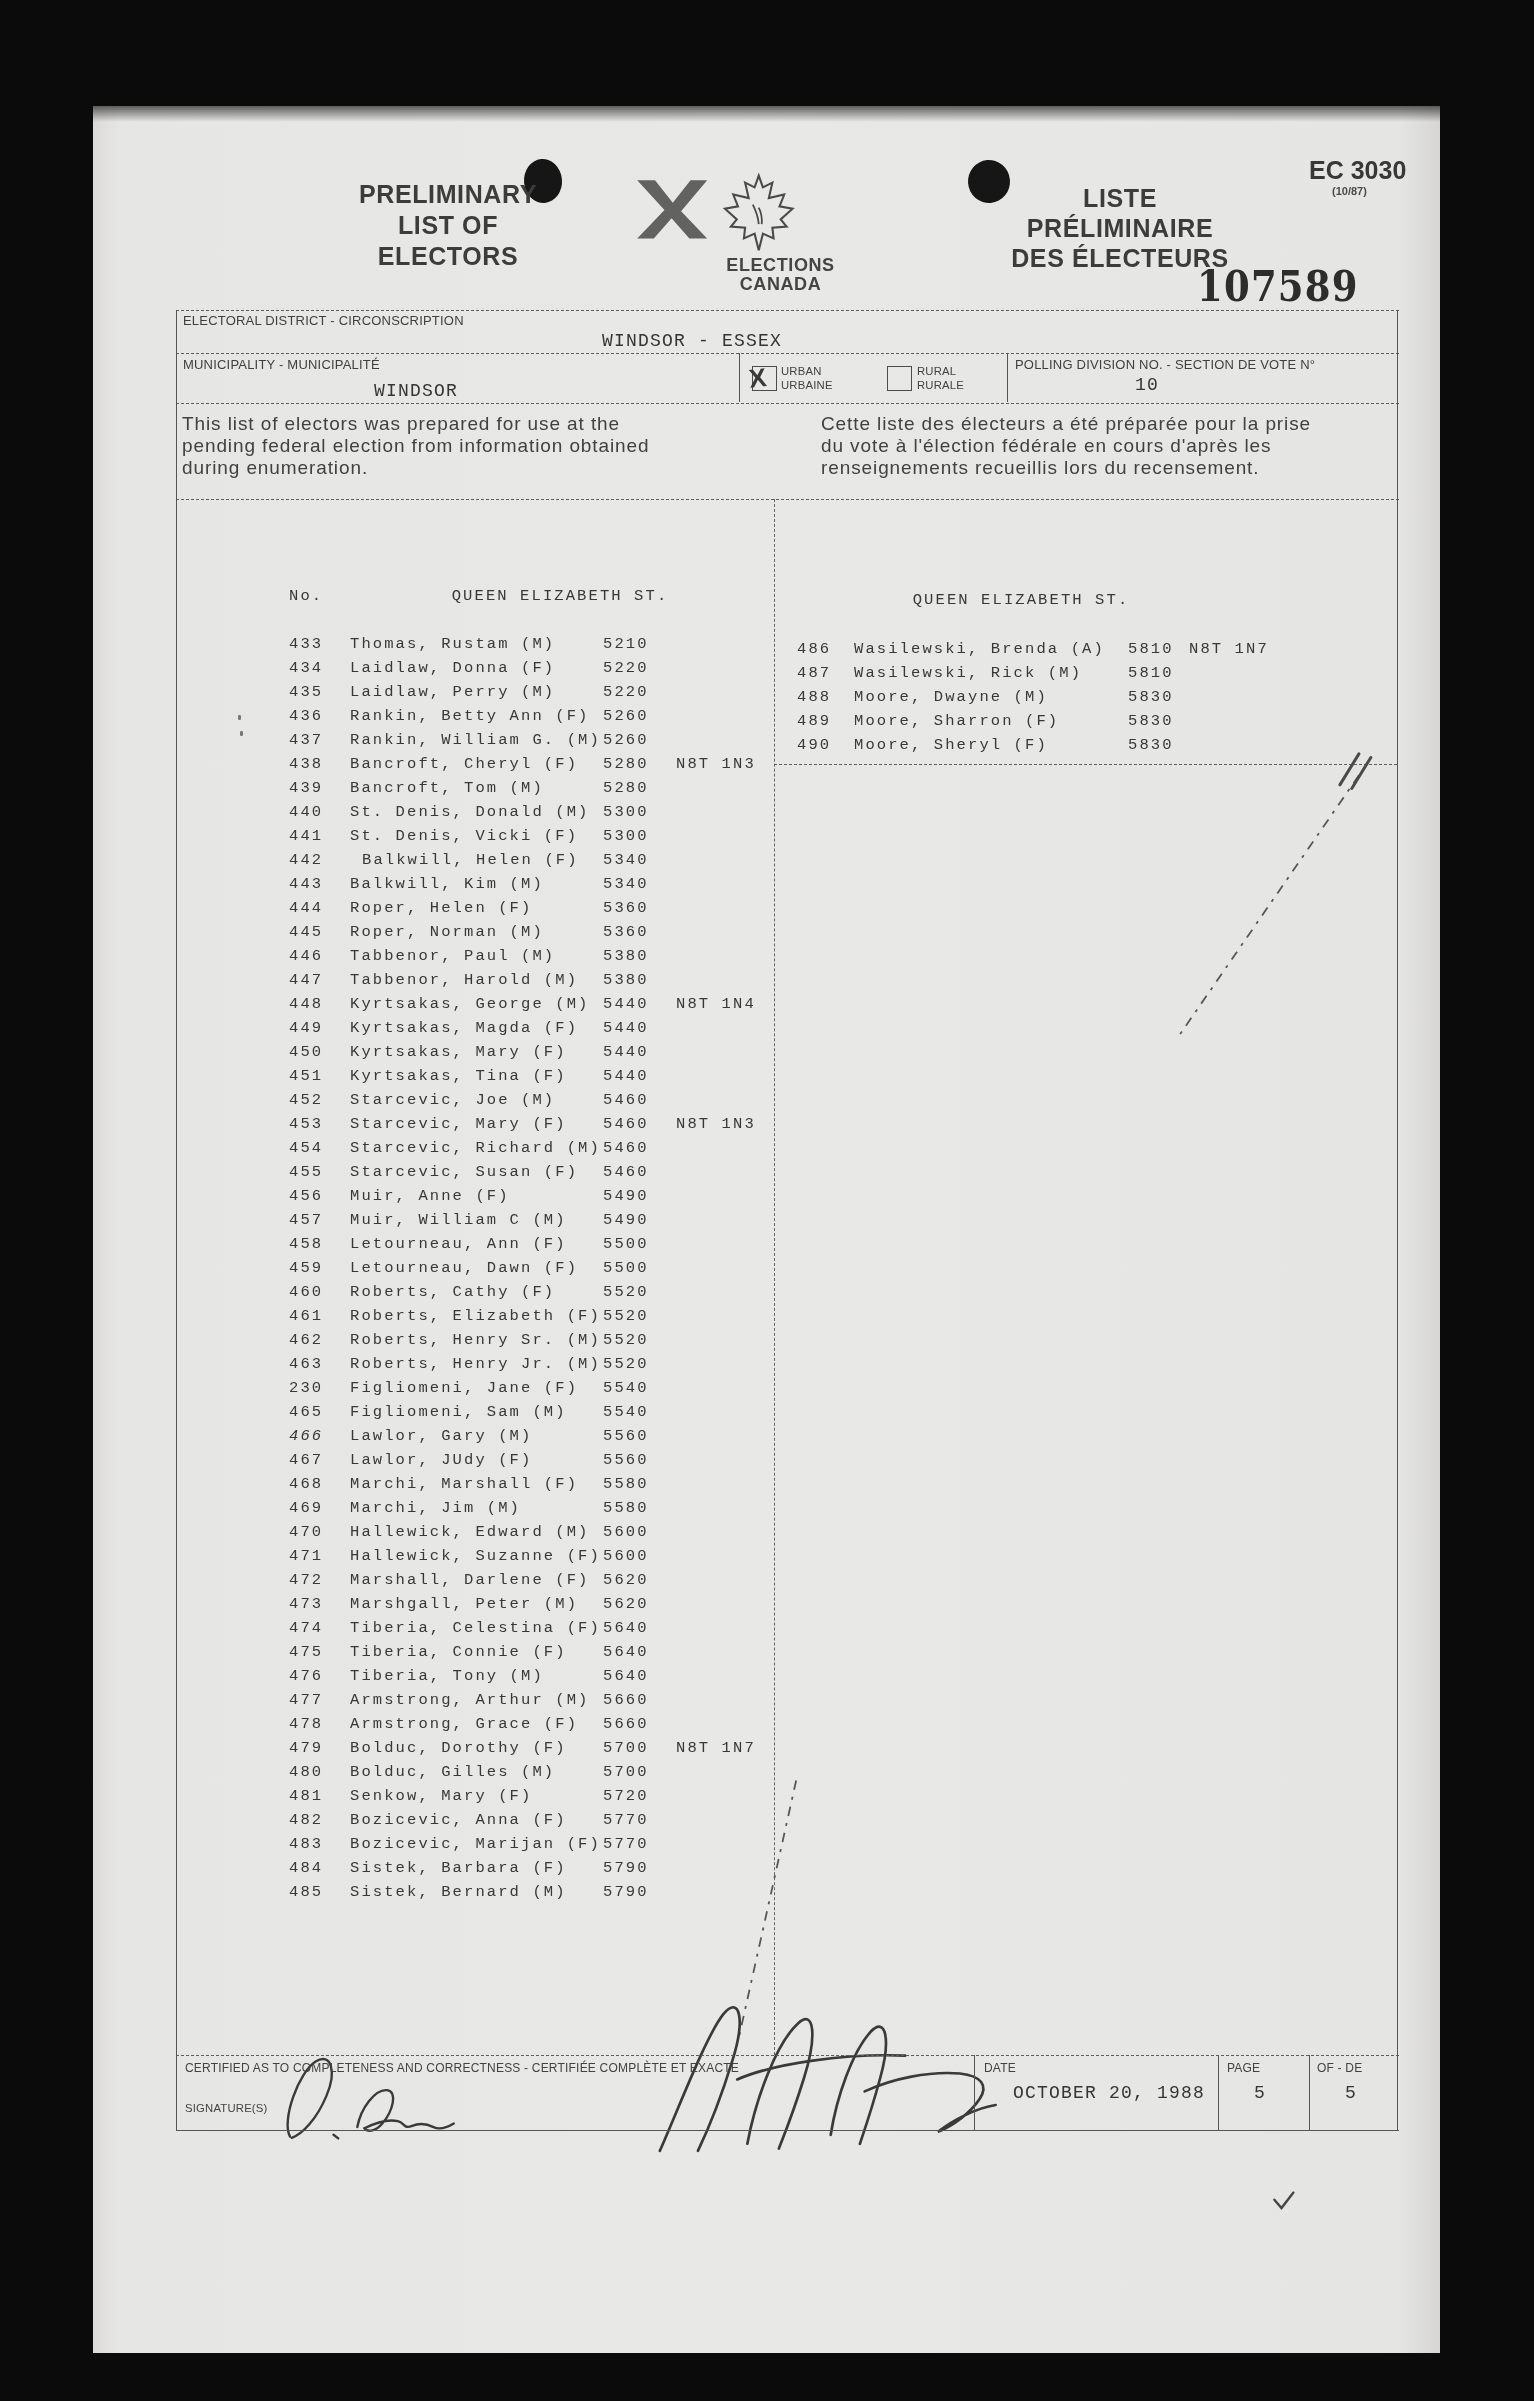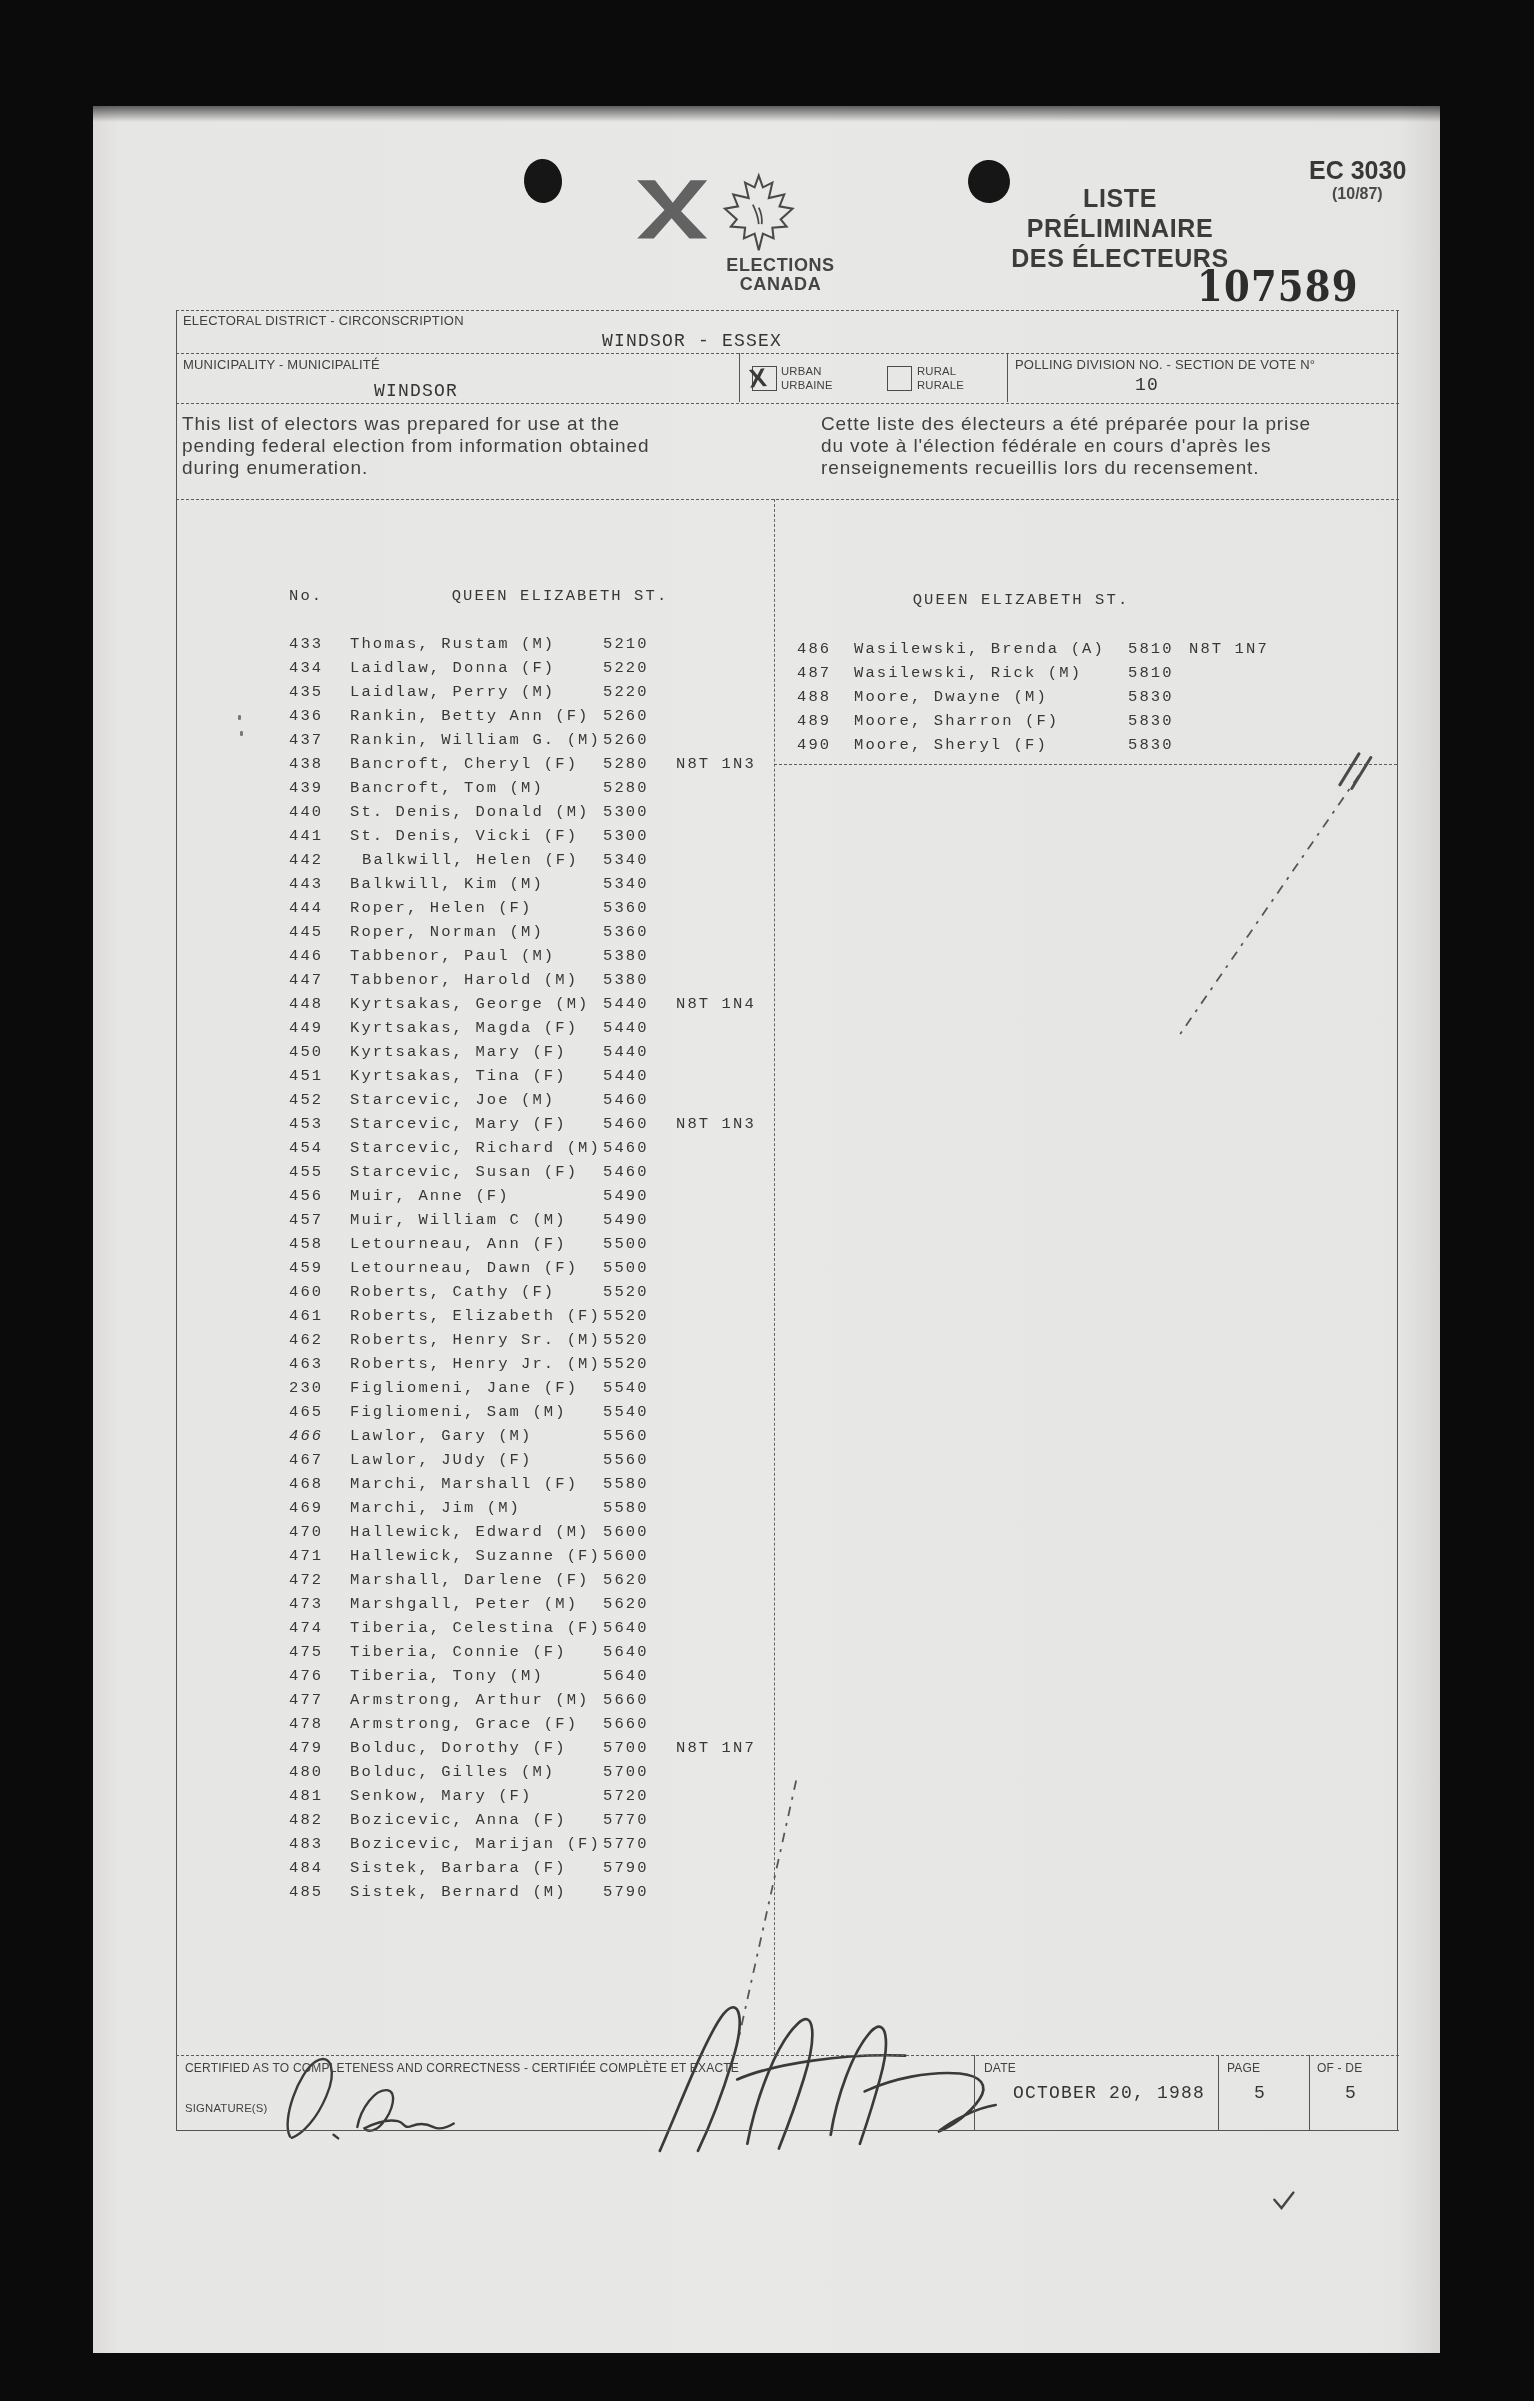--- a/index.html
+++ b/index.html
@@ -10,21 +10,21 @@
   .page-shadow-top{position:absolute;left:93px;top:106px;width:1347px;height:15.5px;
         background:linear-gradient(180deg,rgba(20,20,20,.65),rgba(20,20,20,0));}
   .hole{position:absolute;background:#161616;border-radius:50%;transform:rotate(-5deg);}
   .hole-1{left:524px;top:159px;width:38px;height:44px;}
   .hole-2{left:968px;top:160px;width:42px;height:43px;}
 
   .abs{position:absolute;}
   .t-title{font-size:25px;font-weight:bold;line-height:31px;text-align:center;letter-spacing:0.6px;color:#3c3c3c;}
   .logo-text{font-size:18px;font-weight:bold;letter-spacing:0.6px;color:#454545;text-align:center;}
   .ec-num{font-size:25px;font-weight:bold;color:#383838;}
-  .ec-rev{font-size:16px;font-weight:bold;color:#4a4a4a;}
+  .ec-rev{font-size:11px;font-weight:bold;color:#4a4a4a;}
   .serial{font-family:"DejaVu Serif",serif;font-size:37px;font-weight:bold;color:#2d2d2d;
           transform:scaleY(1.15);transform-origin:left top;letter-spacing:1.2px;}
   .lbl{font-size:13px;letter-spacing:0.2px;color:#3f3f3f;}
   .lbl-sm{font-size:11.3px;letter-spacing:0.2px;color:#424242;}
   .mono{font-family:"Liberation Mono",monospace;font-size:15.5px;letter-spacing:2.1px;color:#383838;}
   .mono-lg{font-family:"Liberation Mono",monospace;font-size:18px;letter-spacing:1.2px;color:#353535;}
   .para{font-size:19px;line-height:22px;letter-spacing:0.9px;color:#414141;}
   .hline{position:absolute;border-top:1.2px dashed #5d5d5d;}
   .hline.solid{border-top:1.8px solid #555;}
   .vline{position:absolute;border-left:1.2px solid #555;}
@@ -41,20 +41,25 @@
 </head>
 <body>
 
 <div class="stage">
   <div class="page"></div>
   <div class="page-shadow-top"></div>
 
   <div class="hole hole-1"></div>
   <div class="hole hole-2"></div>
 
+  <div class="abs t-title" style="left:323px;top:179px;width:250px;">
+    <div>PRELIMINARY</div>
+    <div>LIST OF</div>
+    <div>ELECTORS</div>
+  </div>
 
   <svg class="abs" style="left:631px;top:172px;" width="214" height="83" viewBox="0 0 360 140">
     <polygon points="10,14 40,14 70,52 100,14 128,14 84,66 128,112 98,112 68,78 38,112 10,112 56,64" fill="#4a4a4a" opacity="0.85"></polygon>
     <path d="M215,6 L222,26 L238,18 L232,44 L258,38 L250,58 L272,62 L252,80 L262,92 L238,94 L240,112 L222,104 L215,132 L208,104 L190,112 L192,94 L168,92 L178,80 L158,62 L180,58 L172,38 L198,44 L192,18 L208,26 Z" fill="none" stroke="#4a4a4a" stroke-width="3.5"></path>
     <path d="M205,55 C210,65 214,75 215,88 M215,60 C220,70 221,78 220,88" fill="none" stroke="#4a4a4a" stroke-width="3"></path>
   </svg>
   <div class="abs logo-text" style="left:709px;top:255px;width:143px;">ELECTIONS</div>
   <div class="abs logo-text" style="left:709px;top:274px;width:143px;">CANADA</div>
 
   <div class="abs t-title" style="left:1001px;top:183px;width:238px;line-height:30px;">

